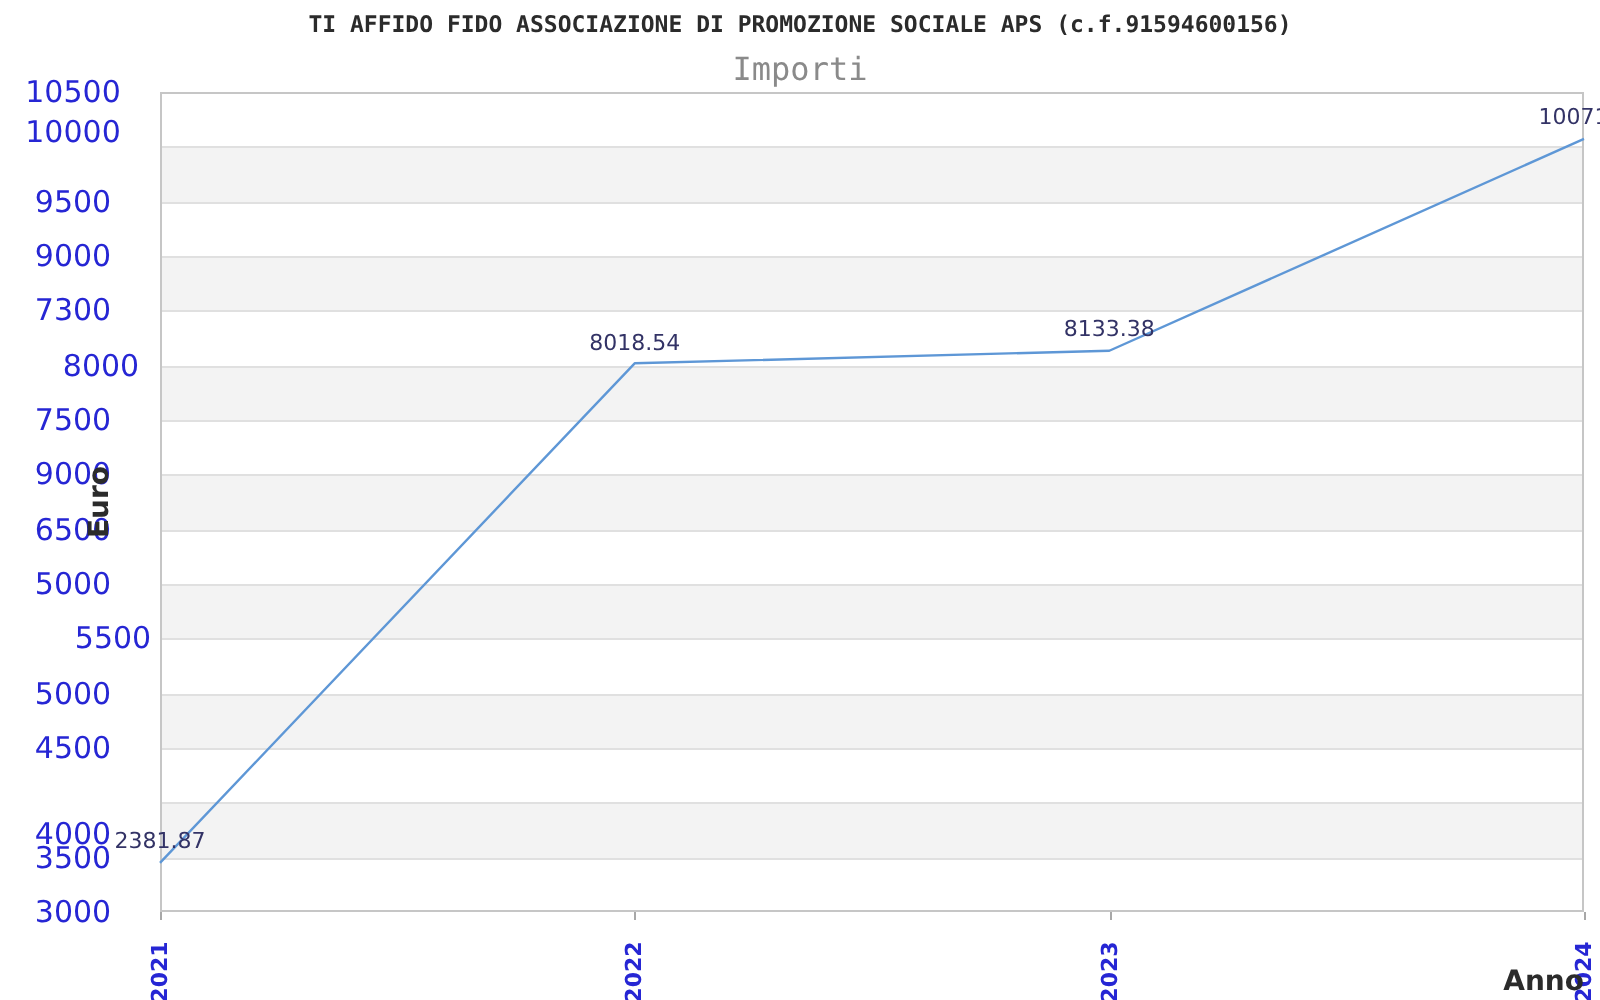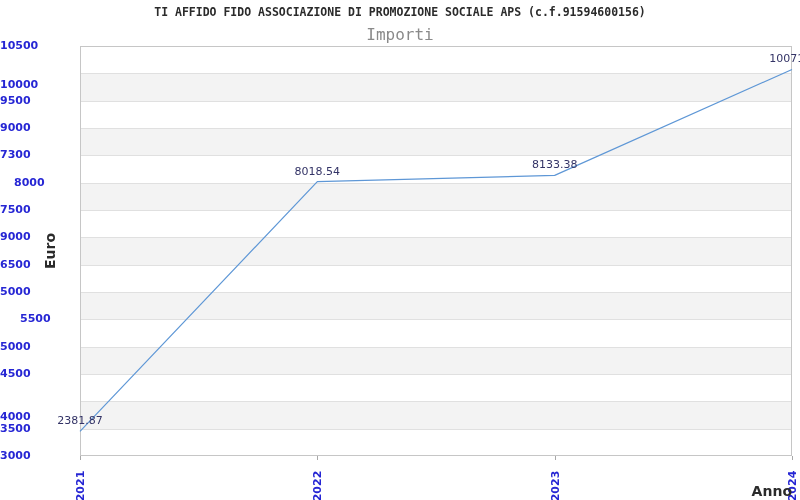--- a/index.html
+++ b/index.html
@@ -32,21 +32,21 @@
     width: 712px; height: 410px;
     border: 1px solid #c6c6c6;
     box-sizing: border-box;
     pointer-events: none;
   }
   .band { position: absolute; left: 0; width: 100%; }
   .gridline { position: absolute; left: 0; width: 100%; height: 1px; }
   #line-svg { position: absolute; overflow: visible; }
   .y-tick-label {
     position: absolute; left: 0; width: 73px;
-    text-align: left; font-size: 11px; font-weight: bold;
+    text-align: center; font-size: 15px; font-weight: normal;
     line-height: 14px; white-space: nowrap;
   }
   .x-tick-mark { position: absolute; width: 1px; height: 4px; }
   .x-tick-wrap { position: absolute; width: 0; height: 0; }
   .x-tick-wrap span {
     display: inline-block; white-space: nowrap;
     transform: translate(-50%, -50%) rotate(-90deg);
     font-size: 11px; font-weight: bold;
   }
   .point-label {
@@ -111,21 +111,21 @@
     <div class="y-tick-label" style="top: 339.667px; color: rgb(38, 38, 212);">5000</div>
     <div class="y-tick-label" style="top: 312.333px; color: rgb(38, 38, 212); padding-left: 20px;">5500</div>
     <div class="y-tick-label" style="top: 285px; color: rgb(38, 38, 212);">5000</div>
     <div class="y-tick-label" style="top: 257.667px; color: rgb(38, 38, 212);">6500</div>
     <div class="y-tick-label" style="top: 230.333px; color: rgb(38, 38, 212);">9000</div>
     <div class="y-tick-label" style="top: 203px; color: rgb(38, 38, 212);">7500</div>
     <div class="y-tick-label" style="top: 175.667px; color: rgb(38, 38, 212); margin-left: 14px;">8000</div>
     <div class="y-tick-label" style="top: 148.333px; color: rgb(38, 38, 212);">7300</div>
     <div class="y-tick-label" style="top: 121px; color: rgb(38, 38, 212);">9000</div>
     <div class="y-tick-label" style="top: 93.6667px; color: rgb(38, 38, 212);">9500</div>
-    <div class="y-tick-label" style="top: 78px; color: rgb(38, 38, 212);">10000</div>
+    <div class="y-tick-label" style="top: 59px; color: rgb(38, 38, 212);">10000</div>
     <div class="y-tick-label" style="top: 39px; color: rgb(38, 38, 212);">10500</div>
   </div>
 <div id="xtick-layer">
     <div class="x-tick-mark" style="left: 80px; top: 456px; background: rgb(168, 168, 168);"></div>
     <div class="x-tick-wrap" style="left: 80px; top: 481px;"><span style="color: rgb(38, 38, 212);">2021</span></div>
     <div class="x-tick-mark" style="left: 317.333px; top: 456px; background: rgb(168, 168, 168);"></div>
     <div class="x-tick-wrap" style="left: 317.333px; top: 481px;"><span style="color: rgb(38, 38, 212);">2022</span></div>
     <div class="x-tick-mark" style="left: 554.667px; top: 456px; background: rgb(168, 168, 168);"></div>
     <div class="x-tick-wrap" style="left: 554.667px; top: 481px;"><span style="color: rgb(38, 38, 212);">2023</span></div>
     <div class="x-tick-mark" style="left: 792px; top: 456px; background: rgb(168, 168, 168);"></div>

